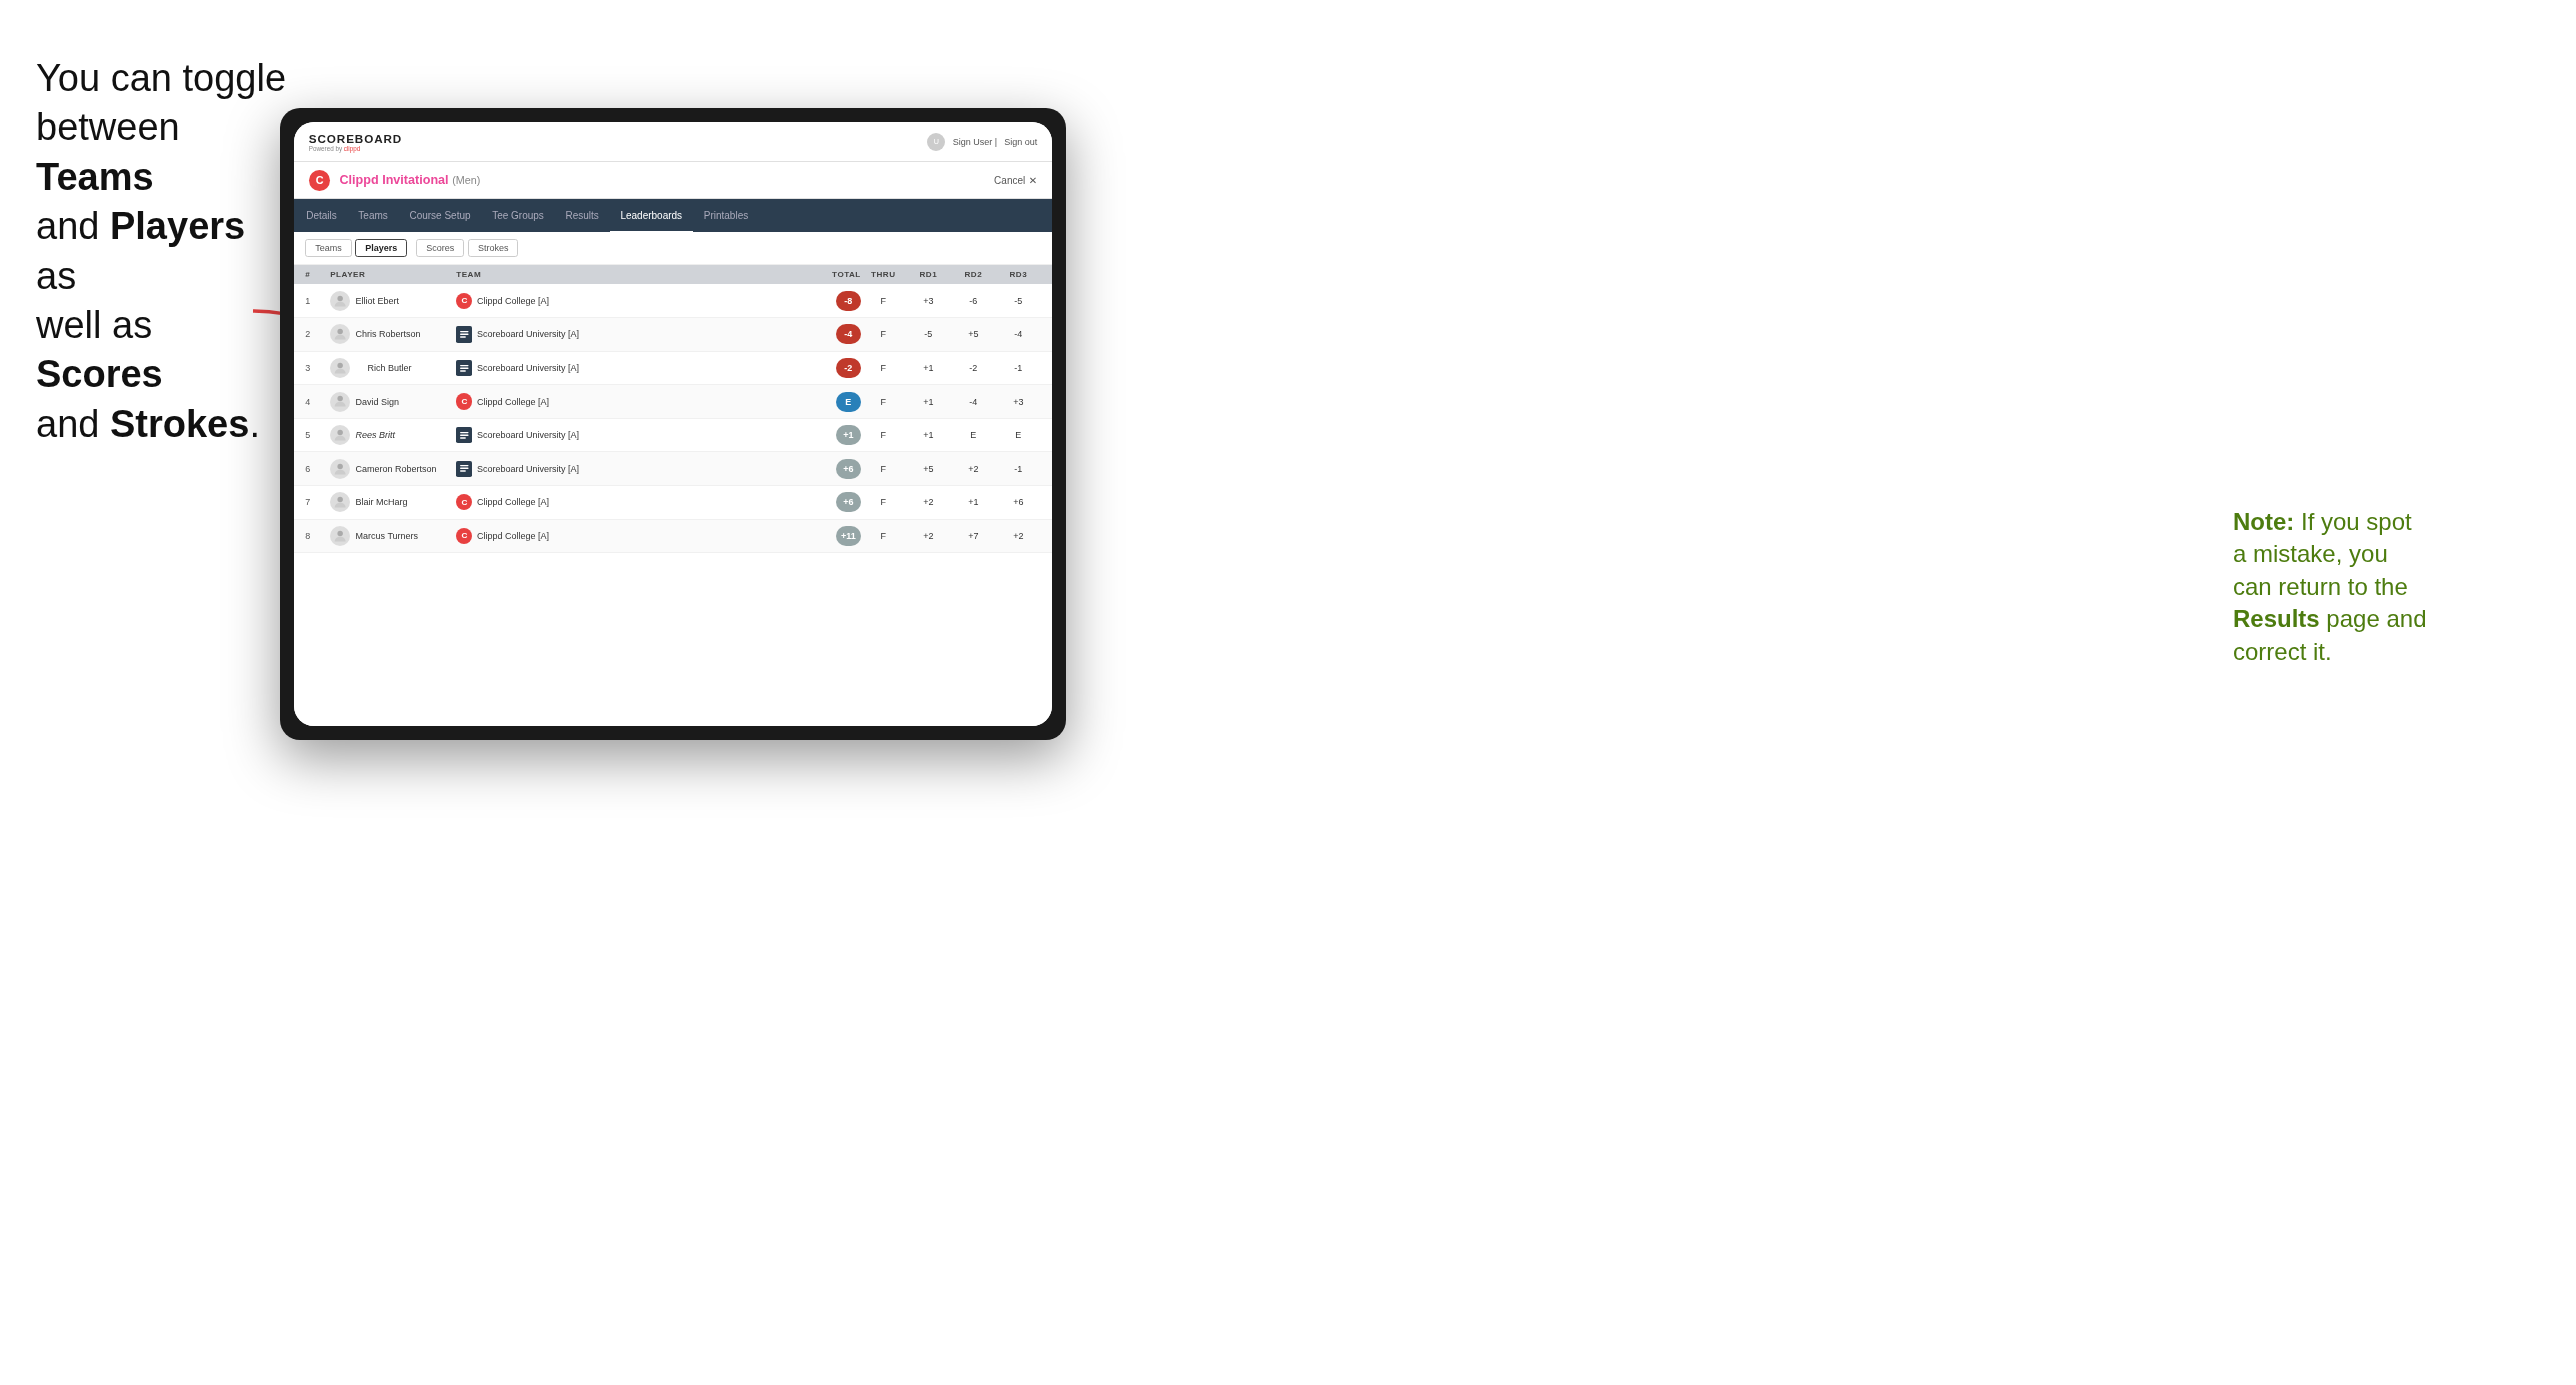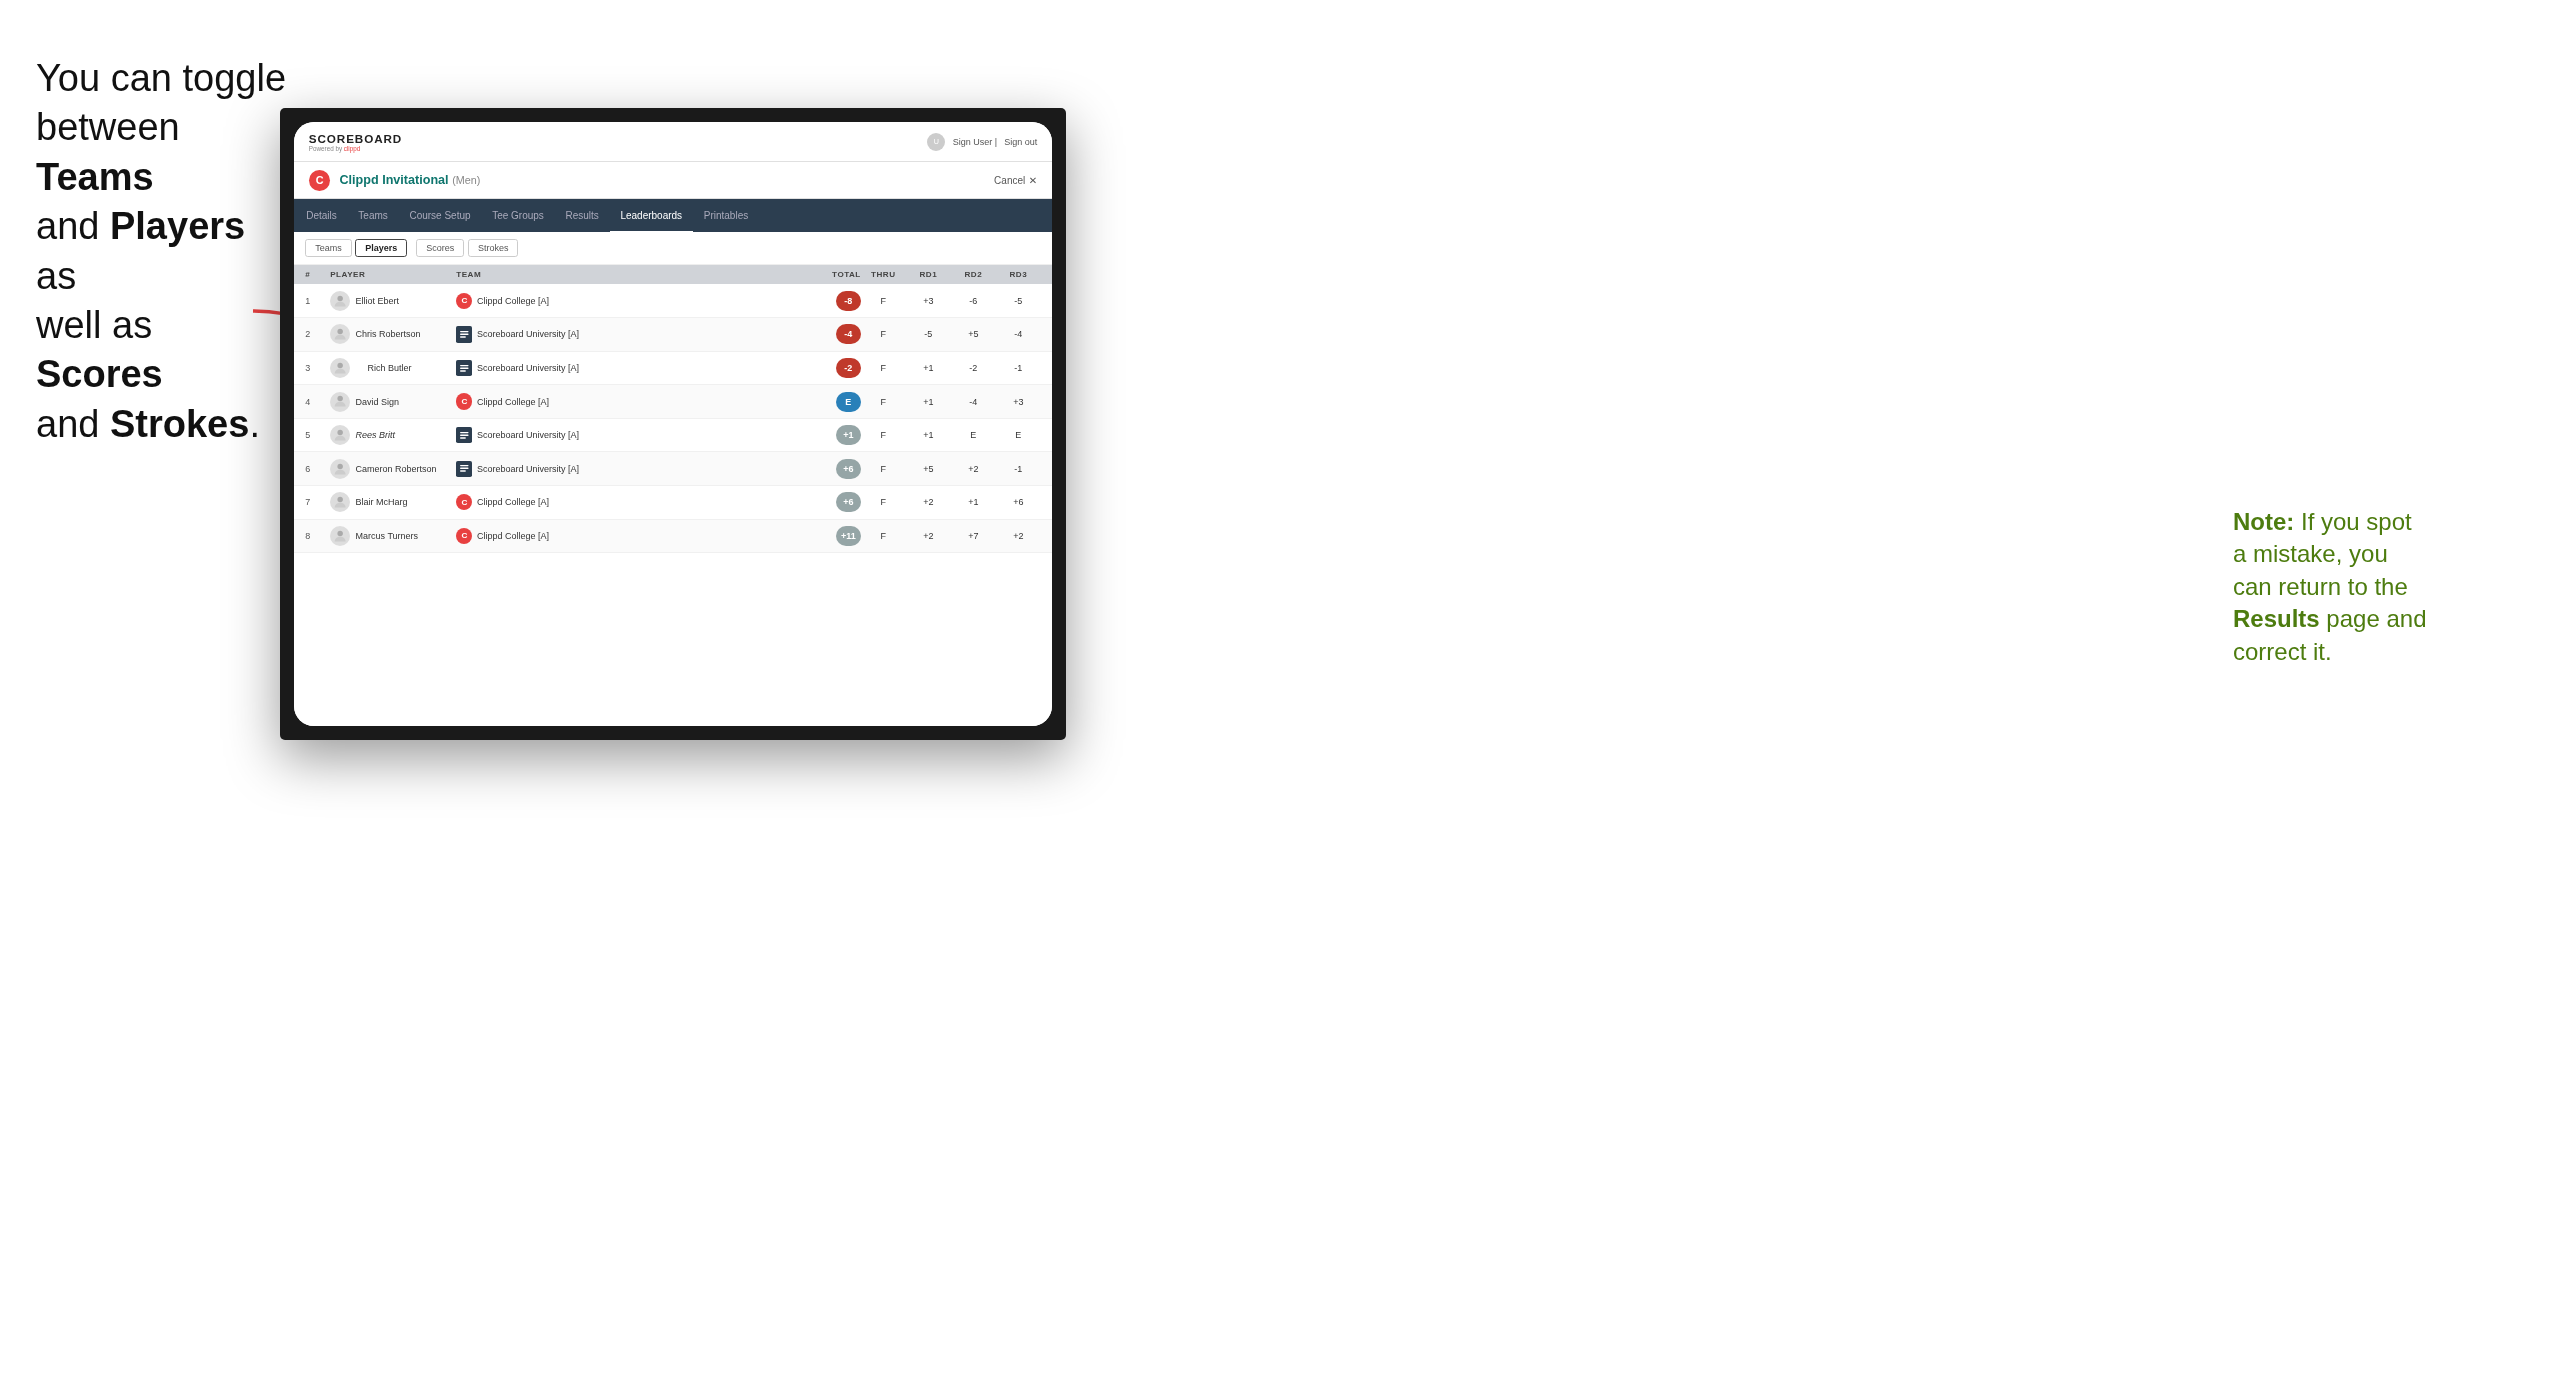--- a/index.html
+++ b/index.html
@@ -37,21 +37,21 @@
     .right-annotation strong { font-weight: 800; }
 
     
     .tablet-frame {
       position: absolute;
       left: 280px;
       top: 108px;
       width: 786px;
       height: 632px;
       background: #1a1a1a;
-      border-radius: 5px;
+      border-radius: 20px;
       padding: 14.4px;
       box-shadow: 0 18px 54px rgba(0,0,0,0.4);
     }
     .tablet-screen {
       width: 100%;
       height: 100%;
       background: #f5f5f5;
       border-radius: 20px;
       overflow: hidden;
       display: flex;
@@ -142,21 +142,21 @@
       justify-content: center;
       color: #fff;
       font-weight: 700;
       font-size: 10.8px;
       margin-right: 9px;
       flex-shrink: 0;
     }
     .tournament-name {
       font-size: 12.6px;
       font-weight: 600;
-      color: #0f766e;
+      color: #ec4899;
     }
     .tournament-gender {
       font-size: 10.8px;
       color: #888;
       margin-left: 3.6px;
     }
     .cancel-btn {
       margin-left: auto;
       font-size: 10px;
       color: #555;

